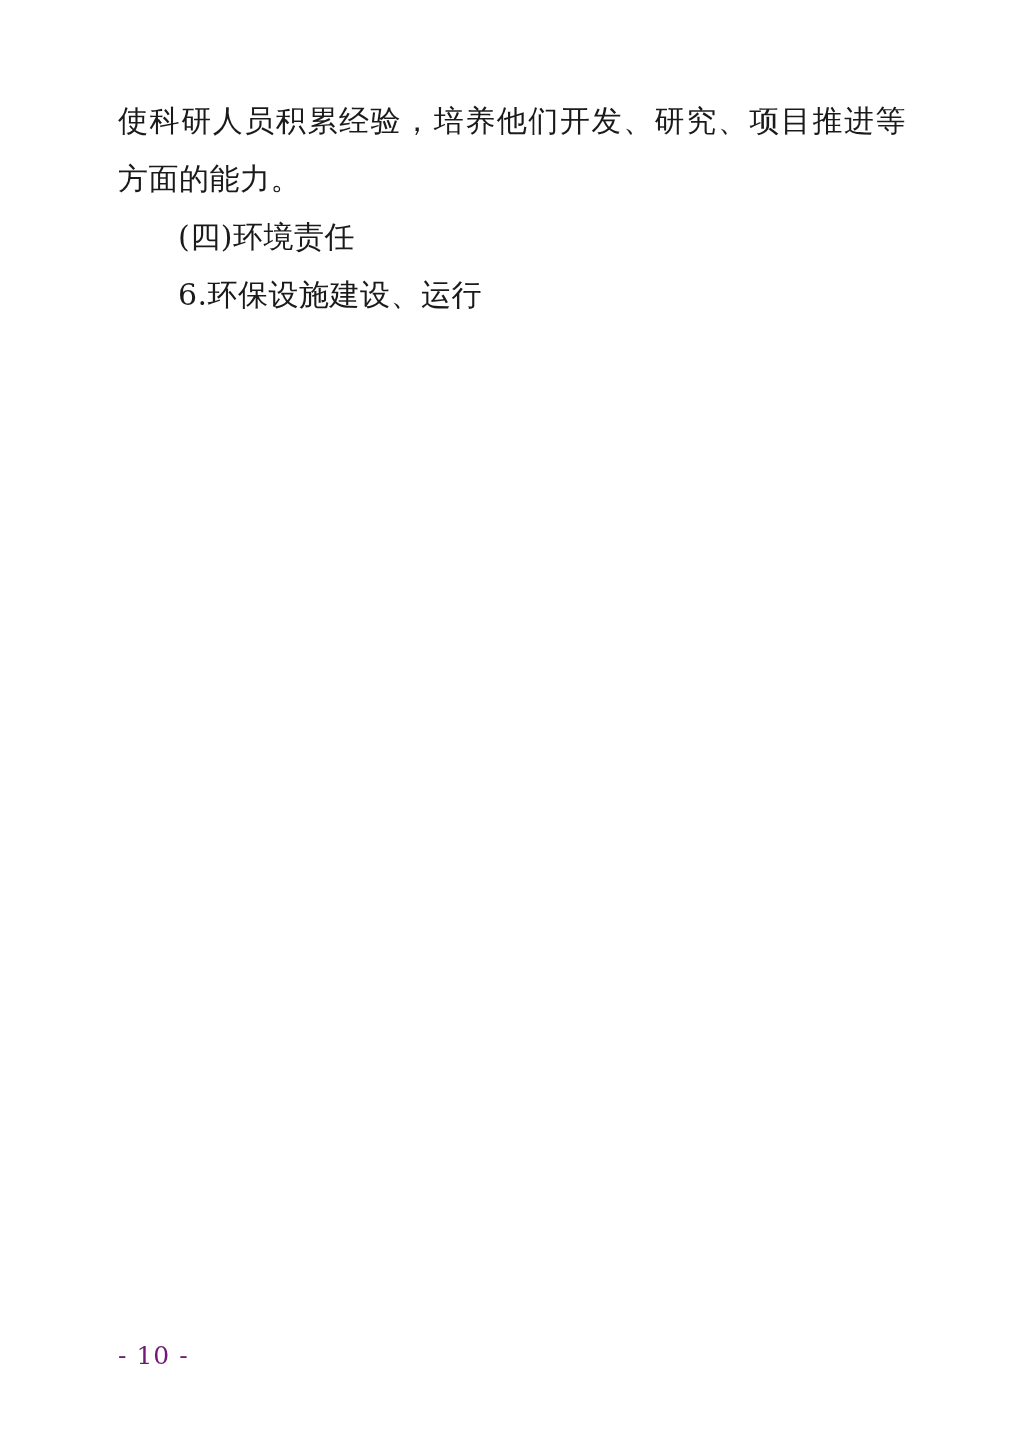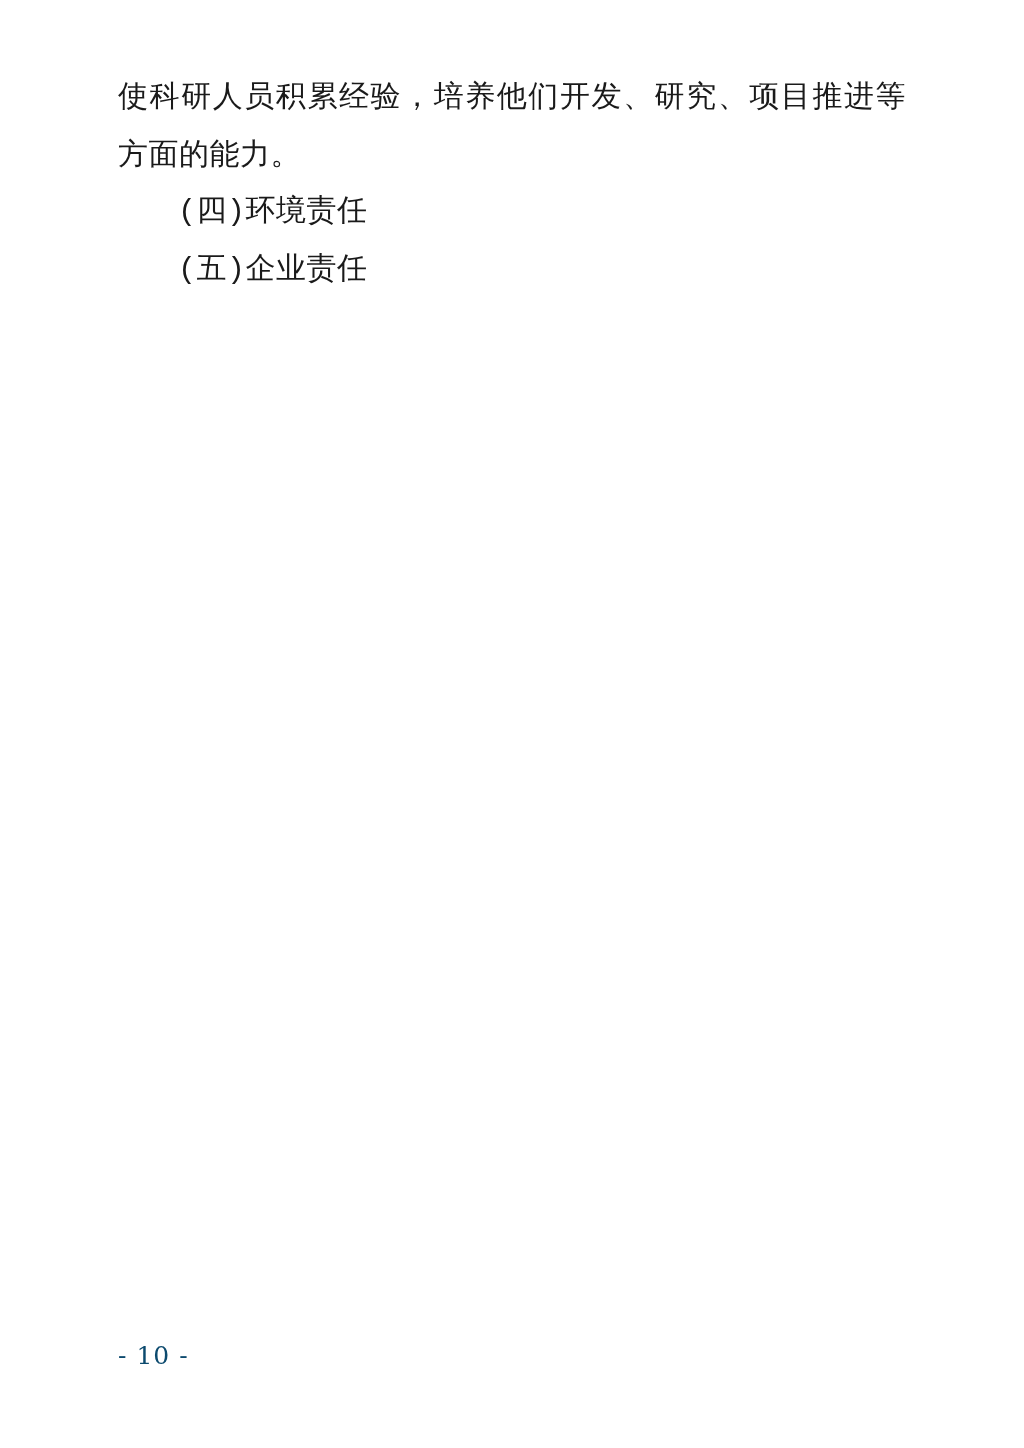--- a/index.html
+++ b/index.html
@@ -14,50 +14,49 @@
     font-family: "DejaVu Serif", "Liberation Serif", serif;
     color: #1a1a1a;
   }
   .page {
     position: absolute;
     left: 0;
     top: 0;
     width: 1024px;
     height: 1448px;
     box-sizing: border-box;
-    padding: 67px 118px 0 118px;
+    padding: 92px 118px 0 118px;
   }
   .doc-body {
     font-size: 30px;
     line-height: 58px;
     letter-spacing: 0.5px;
     text-align: justify;
     text-justify: inter-ideograph;
   }
   .para {
     margin: 0;
     text-indent: 0;
   }
   .para.indent {
     text-indent: 60px;
-    font-family: Liberation Mono, monospace;
   }
   .page-number {
     position: absolute;
     left: 118px;
     bottom: 78px;
     font-size: 25px;
     letter-spacing: 1px;
-    color: #0c4a6e;
+    color: #701a75;
     font-family: "DejaVu Serif", "Liberation Serif", serif;
   }
 </style>
 </head>
 <body>
 
 <div class="page">
   <div class="doc-body">
     <p class="para">使科研人员积累经验，培养他们开发、研究、项目推进等方面的能力。</p>
     <p class="para indent">(四)环境责任</p>
-    <p class="para indent">(五)企业责任</p>
+    <p class="para indent">6.环保设施建设、运行</p>
   </div>
   <div class="page-number">- 10 -</div>
 </div>
 
 </body></html>

